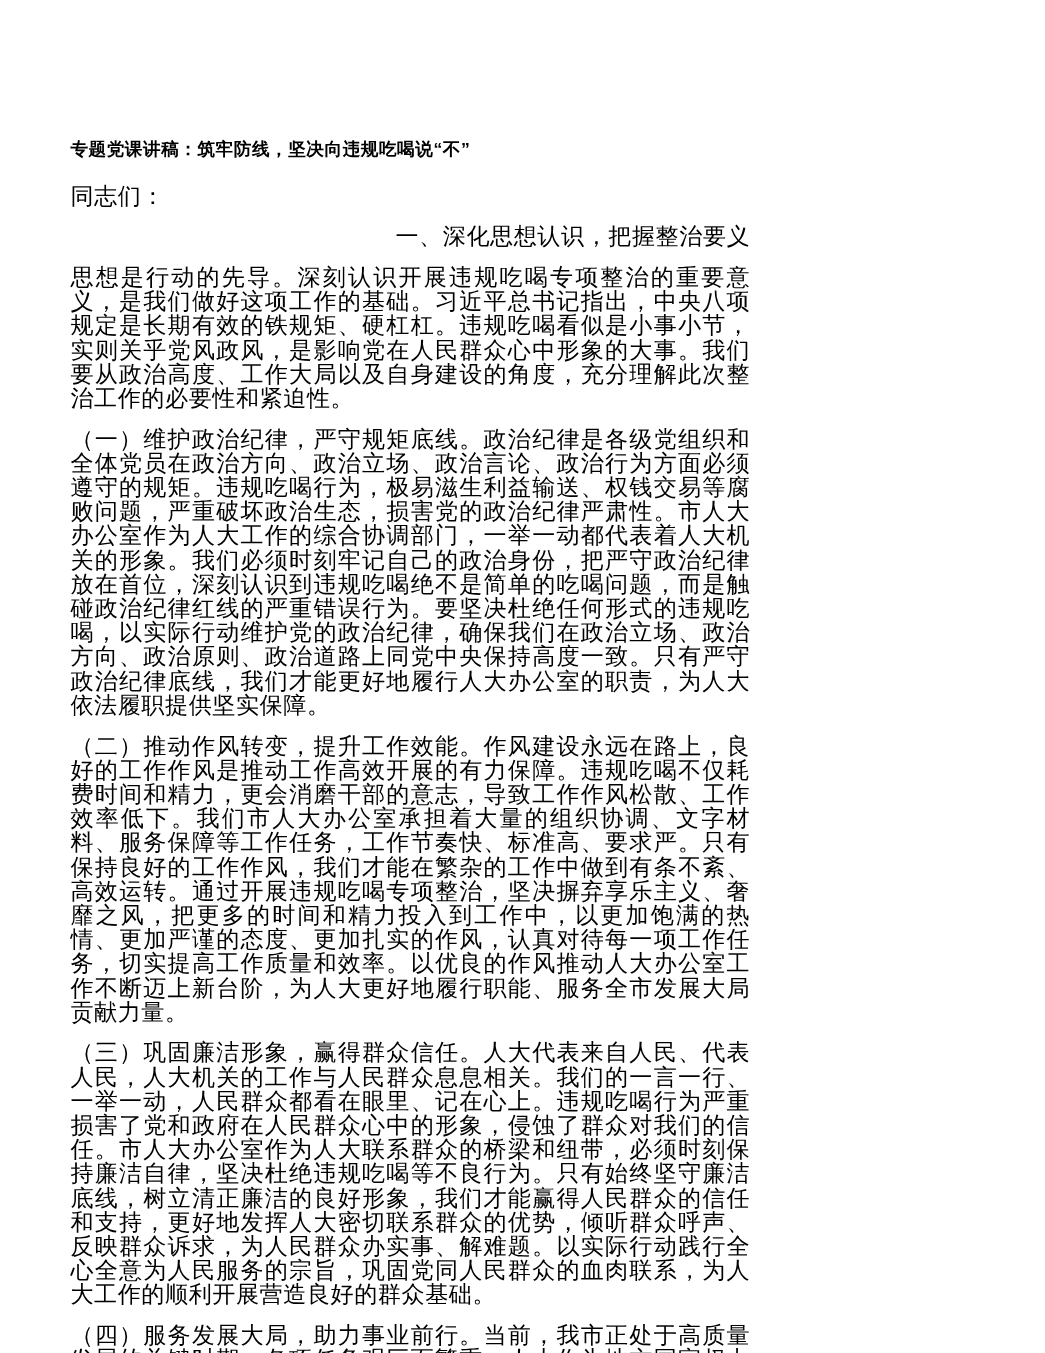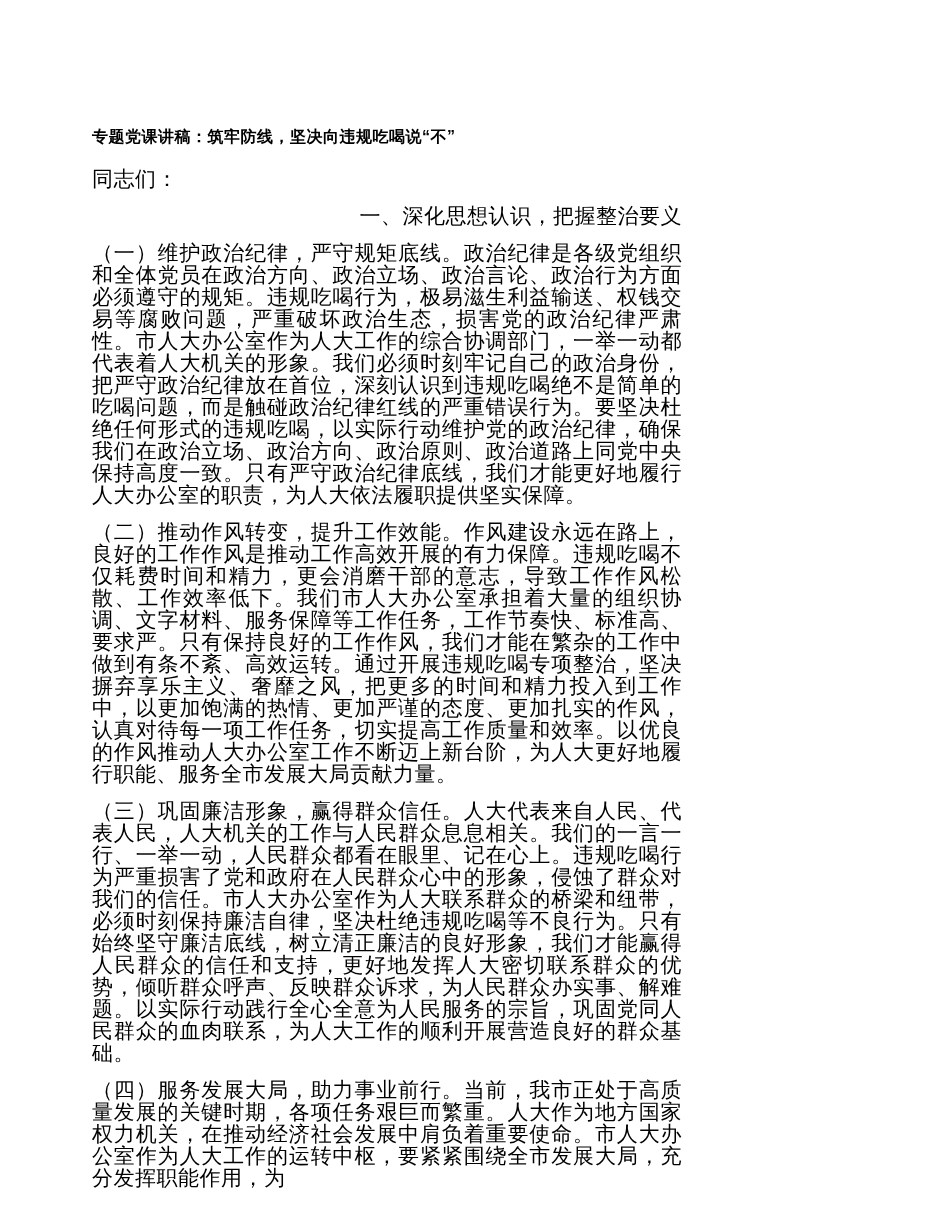--- a/index.html
+++ b/index.html
@@ -8,21 +8,21 @@
     width: 950px;
     height: 1230px;
     overflow: hidden;
     font-family: "Liberation Sans", "DejaVu Sans", sans-serif;
     color: #000000;
   }
   .page {
     width: 794px;
     height: 1230px;
     background: #ffffff;
-    padding: 126px 112px 0 92px;
+    padding: 126px 112px 0 64px;
   }
   .doc-title {
     font-size: 16px;
     font-weight: 700;
     line-height: 22px;
     margin-bottom: 20px;
     letter-spacing: 0.5px;
   }
   .para {
     font-size: 21px;
@@ -45,20 +45,21 @@
 
 <div class="page">
 
   <h1 class="doc-title">专题党课讲稿：筑牢防线，坚决向违规吃喝说“不”</h1>
 
   <p class="para salutation">同志们：</p>
 
 
   <p class="para section-heading">一、深化思想认识，把握整治要义</p>
 
+  <p class="para">思想是行动的先导。深刻认识开展违规吃喝专项整治的重要意义，是我们做好这项工作的基础。习近平总书记指出，中央八项规定是长期有效的铁规矩、硬杠杠。违规吃喝看似是小事小节，实则关乎党风政风，是影响党在人民群众心中形象的大事。我们要从政治高度、工作大局以及自身建设的角度，充分理解此次整治工作的必要性和紧迫性。</p>
 
   <p class="para">（一）维护政治纪律，严守规矩底线。政治纪律是各级党组织和全体党员在政治方向、政治立场、政治言论、政治行为方面必须遵守的规矩。违规吃喝行为，极易滋生利益输送、权钱交易等腐败问题，严重破坏政治生态，损害党的政治纪律严肃性。市人大办公室作为人大工作的综合协调部门，一举一动都代表着人大机关的形象。我们必须时刻牢记自己的政治身份，把严守政治纪律放在首位，深刻认识到违规吃喝绝不是简单的吃喝问题，而是触碰政治纪律红线的严重错误行为。要坚决杜绝任何形式的违规吃喝，以实际行动维护党的政治纪律，确保我们在政治立场、政治方向、政治原则、政治道路上同党中央保持高度一致。只有严守政治纪律底线，我们才能更好地履行人大办公室的职责，为人大依法履职提供坚实保障。</p>
 
   <p class="para">（二）推动作风转变，提升工作效能。作风建设永远在路上，良好的工作作风是推动工作高效开展的有力保障。违规吃喝不仅耗费时间和精力，更会消磨干部的意志，导致工作作风松散、工作效率低下。我们市人大办公室承担着大量的组织协调、文字材料、服务保障等工作任务，工作节奏快、标准高、要求严。只有保持良好的工作作风，我们才能在繁杂的工作中做到有条不紊、高效运转。通过开展违规吃喝专项整治，坚决摒弃享乐主义、奢靡之风，把更多的时间和精力投入到工作中，以更加饱满的热情、更加严谨的态度、更加扎实的作风，认真对待每一项工作任务，切实提高工作质量和效率。以优良的作风推动人大办公室工作不断迈上新台阶，为人大更好地履行职能、服务全市发展大局贡献力量。</p>
 
   <p class="para">（三）巩固廉洁形象，赢得群众信任。人大代表来自人民、代表人民，人大机关的工作与人民群众息息相关。我们的一言一行、一举一动，人民群众都看在眼里、记在心上。违规吃喝行为严重损害了党和政府在人民群众心中的形象，侵蚀了群众对我们的信任。市人大办公室作为人大联系群众的桥梁和纽带，必须时刻保持廉洁自律，坚决杜绝违规吃喝等不良行为。只有始终坚守廉洁底线，树立清正廉洁的良好形象，我们才能赢得人民群众的信任和支持，更好地发挥人大密切联系群众的优势，倾听群众呼声、反映群众诉求，为人民群众办实事、解难题。以实际行动践行全心全意为人民服务的宗旨，巩固党同人民群众的血肉联系，为人大工作的顺利开展营造良好的群众基础。</p>
 
   <p class="para">（四）服务发展大局，助力事业前行。当前，我市正处于高质量发展的关键时期，各项任务艰巨而繁重。人大作为地方国家权力机关，在推动经济社会发展中肩负着重要使命。市人大办公室作为人大工作的运转中枢，要紧紧围绕全市发展大局，充分发挥职能作用，为</p>
 
 </div>

